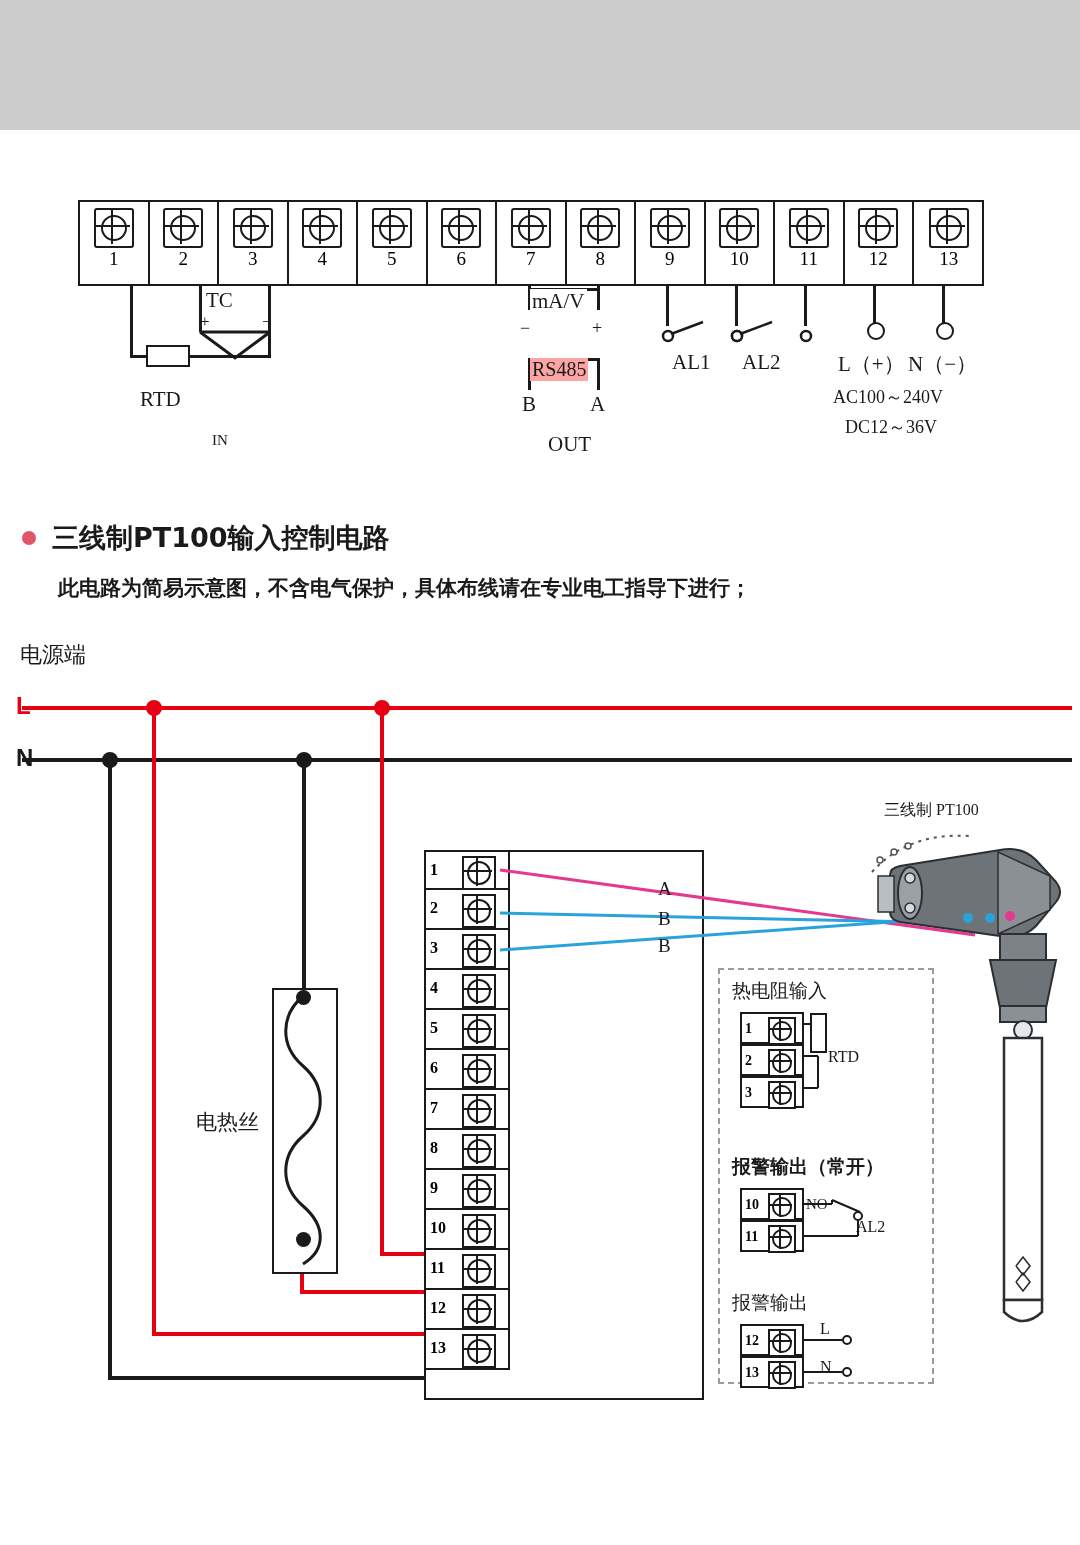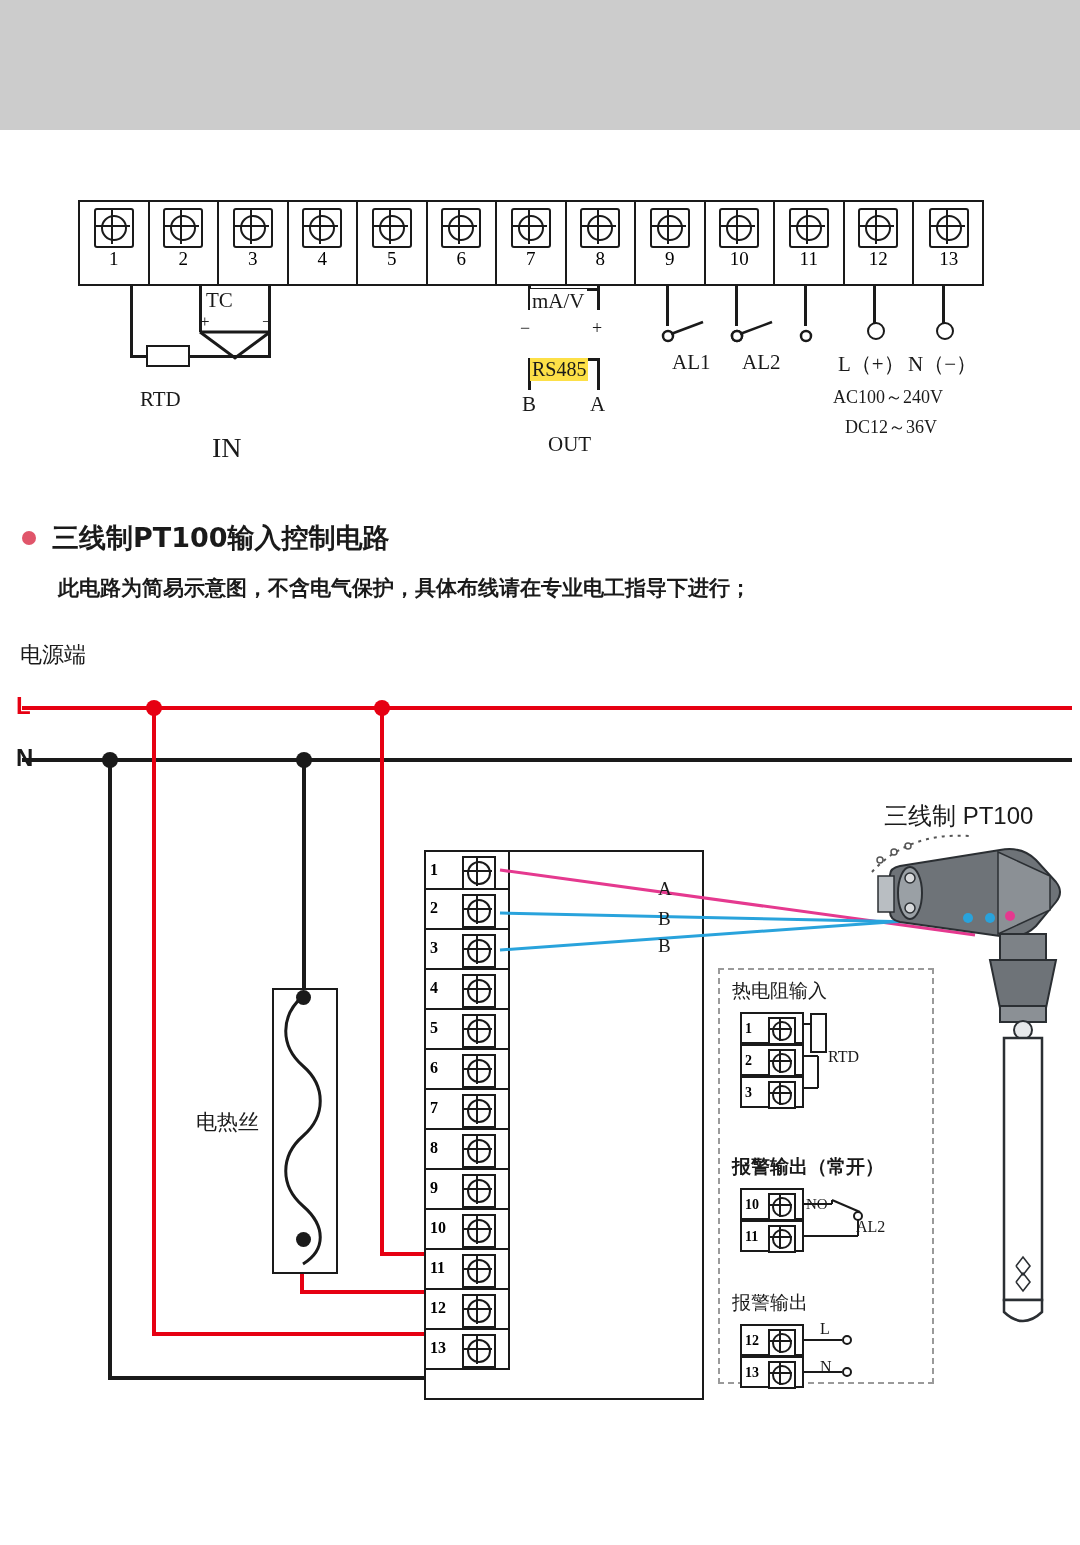--- a/index.html
+++ b/index.html
@@ -170,33 +170,33 @@
 
 <div class="ln" style="left:199px;top:286px;width:3px;height:46px;"></div>
 <div class="ln" style="left:268px;top:286px;width:3px;height:30px;"></div>
 <svg style="position:absolute;left:190px;top:300px;width:100px;height:60px;">
   <polyline points="10,32 45,58 80,32" fill="none" stroke="#1a1a1a" stroke-width="3"></polyline>
   <line x1="10" y1="32" x2="80" y2="32" stroke="#1a1a1a" stroke-width="3"></line>
 </svg>
 <div class="txt serif" style="left:206px;top:288px;font-size:21px;">TC</div>
 <div class="txt serif" style="left:200px;top:312px;font-size:17px;">+</div>
 <div class="txt serif" style="left:262px;top:312px;font-size:17px;">−</div>
-<div class="txt serif" style="left:212px;top:432px;font-size:28px;">IN</div>
+<div class="txt serif" style="left:212px;top:432px;font-size:15px;">IN</div>
 
 <div class="ln" style="left:528px;top:286px;width:3px;height:24px;"></div>
 <div class="ln" style="left:597px;top:286px;width:3px;height:24px;"></div>
 <div class="ln" style="left:528px;top:288px;width:72px;height:3px;"></div>
 <div class="txt serif" style="left:530px;top:289px;font-size:21px;background:#fff;padding:0 2px;">mA/V</div>
 <div class="txt serif" style="left:520px;top:318px;font-size:18px;">−</div>
 <div class="txt serif" style="left:592px;top:318px;font-size:18px;">+</div>
 
 <div class="ln" style="left:528px;top:358px;width:3px;height:32px;"></div>
 <div class="ln" style="left:597px;top:358px;width:3px;height:32px;"></div>
 <div class="ln" style="left:528px;top:358px;width:72px;height:3px;"></div>
-<div class="txt serif" style="left:530px;top:358px;font-size:20px;background:#fde047;padding:0 2px;">RS485</div>
+<div class="txt serif" style="left:530px;top:358px;font-size:20px;background:#fca5a5;padding:0 2px;">RS485</div>
 <div class="txt serif" style="left:522px;top:392px;font-size:21px;">B</div>
 <div class="txt serif" style="left:590px;top:392px;font-size:21px;">A</div>
 <div class="txt serif" style="left:548px;top:432px;font-size:21px;">OUT</div>
 
 <div class="ln" style="left:666px;top:286px;width:3px;height:40px;"></div>
 <div class="ln" style="left:735px;top:286px;width:3px;height:40px;"></div>
 <div class="ln" style="left:804px;top:286px;width:3px;height:40px;"></div>
 <svg style="position:absolute;left:655px;top:310px;width:180px;height:40px;">
   <circle cx="13" cy="26" r="5" fill="#fff" stroke="#1a1a1a" stroke-width="2.5"></circle>
   <line x1="16" y1="24" x2="48" y2="12" stroke="#1a1a1a" stroke-width="2.5"></line>
@@ -341,21 +341,21 @@
 
   <svg style="position:absolute;left:495px;top:215px;width:520px;height:130px;">
     <path d="M5 25 L 480 90" fill="none" stroke="#e5398f" stroke-width="3"></path>
     <path d="M5 68 L 470 78" fill="none" stroke="#29a3dc" stroke-width="3"></path>
     <path d="M5 105 L 465 72" fill="none" stroke="#29a3dc" stroke-width="3"></path>
   </svg>
   <div class="txt" style="left:658px;top:248px;font-size:19px;font-family:'Liberation Serif',serif;">A</div>
   <div class="txt" style="left:658px;top:278px;font-size:19px;font-family:'Liberation Serif',serif;">B</div>
   <div class="txt" style="left:658px;top:305px;font-size:19px;font-family:'Liberation Serif',serif;">B</div>
 
-  <div class="txt" style="left:884px;top:170px;font-size:24px;font-family:Liberation Sans, sans-serif;">三线制  PT100</div>
+  <div class="txt" style="left:884px;top:170px;font-size:16px;font-family:Liberation Serif, serif;">三线制  PT100</div>
   <svg style="position:absolute;left:850px;top:200px;width:230px;height:560px;">
 
     <path d="M40 55 L40 45 Q40 38 50 36 L150 20 Q172 16 186 30 L206 52 Q214 62 206 72 L186 96 Q172 110 150 106 L50 92 Q40 90 40 82 Z" fill="#6e7378" stroke="#2b2f33" stroke-width="2"></path>
     <path d="M148 22 L200 46 L200 80 L148 104 Z" fill="#8b9095" stroke="#2b2f33" stroke-width="1.5"></path>
     <ellipse cx="60" cy="63" rx="12" ry="26" fill="#9aa0a5" stroke="#2b2f33" stroke-width="2"></ellipse>
     <circle cx="60" cy="48" r="5" fill="#d8dadc" stroke="#2b2f33" stroke-width="1.5"></circle>
     <circle cx="60" cy="78" r="5" fill="#d8dadc" stroke="#2b2f33" stroke-width="1.5"></circle>
     <rect x="28" y="46" width="16" height="36" fill="#b9bec2" stroke="#2b2f33" stroke-width="1.5"></rect>
 
     <path d="M22 42 Q58 2 120 6" fill="none" stroke="#555" stroke-width="2" stroke-dasharray="3,5"></path>

